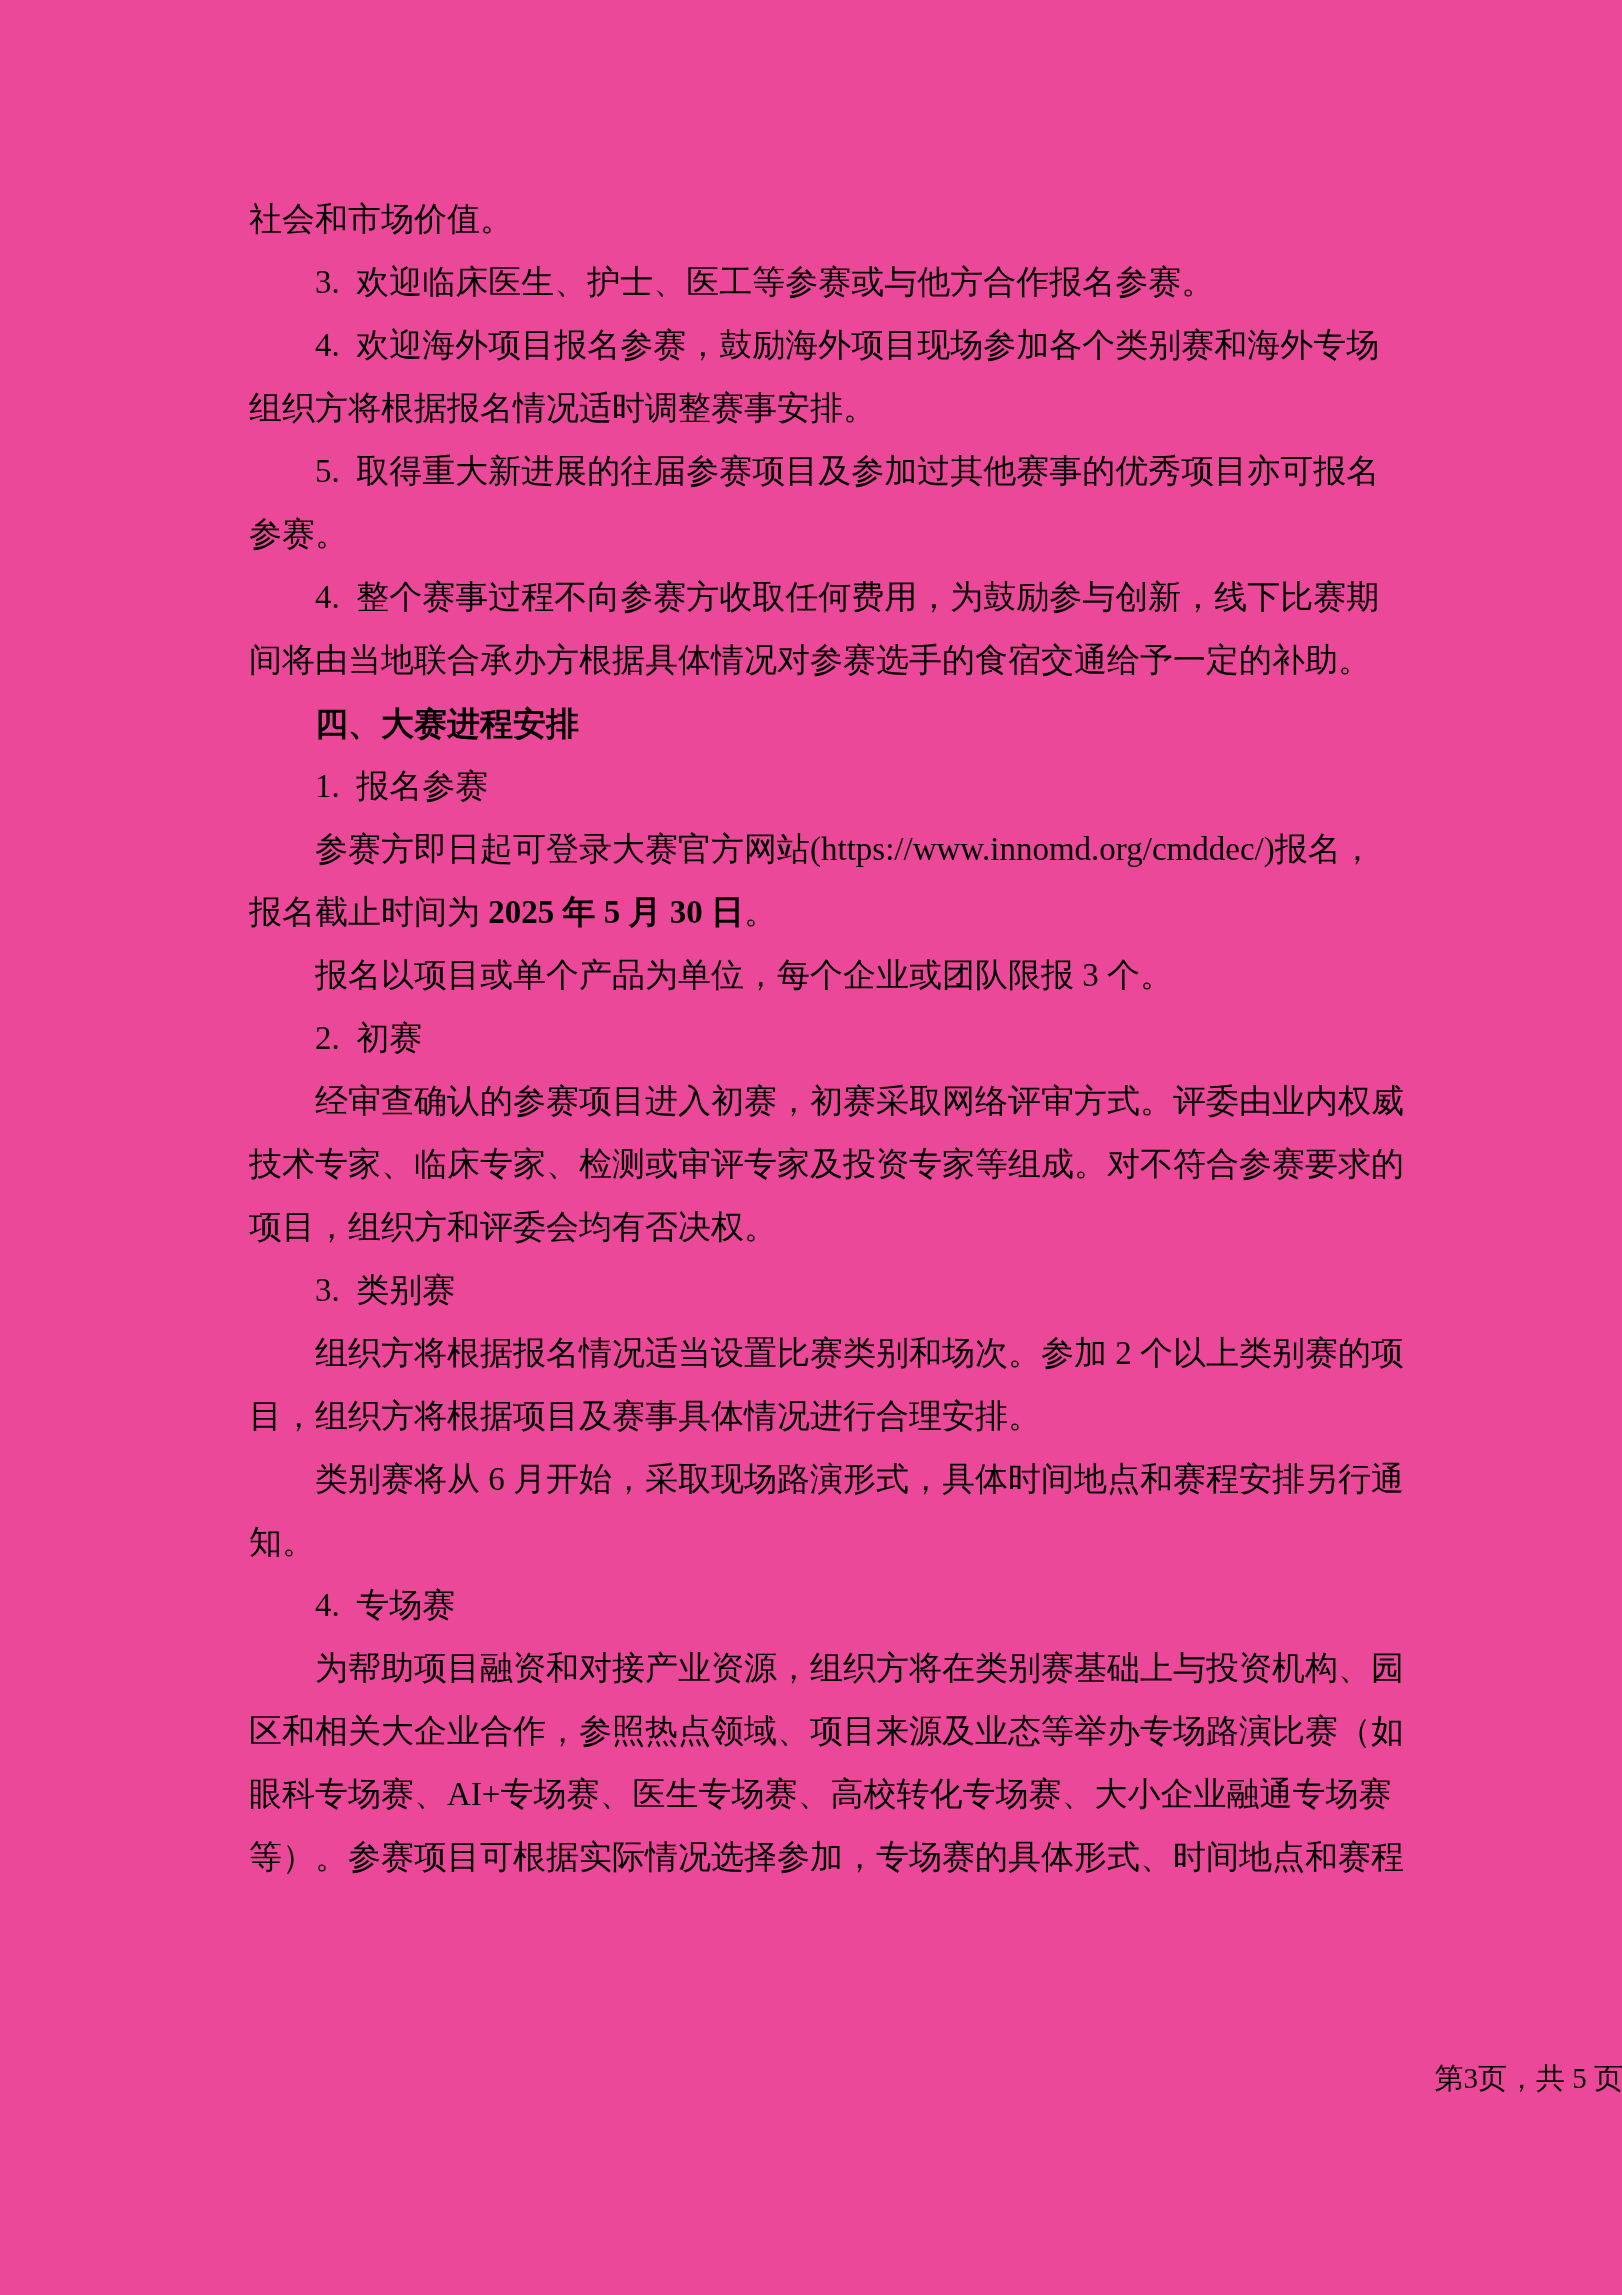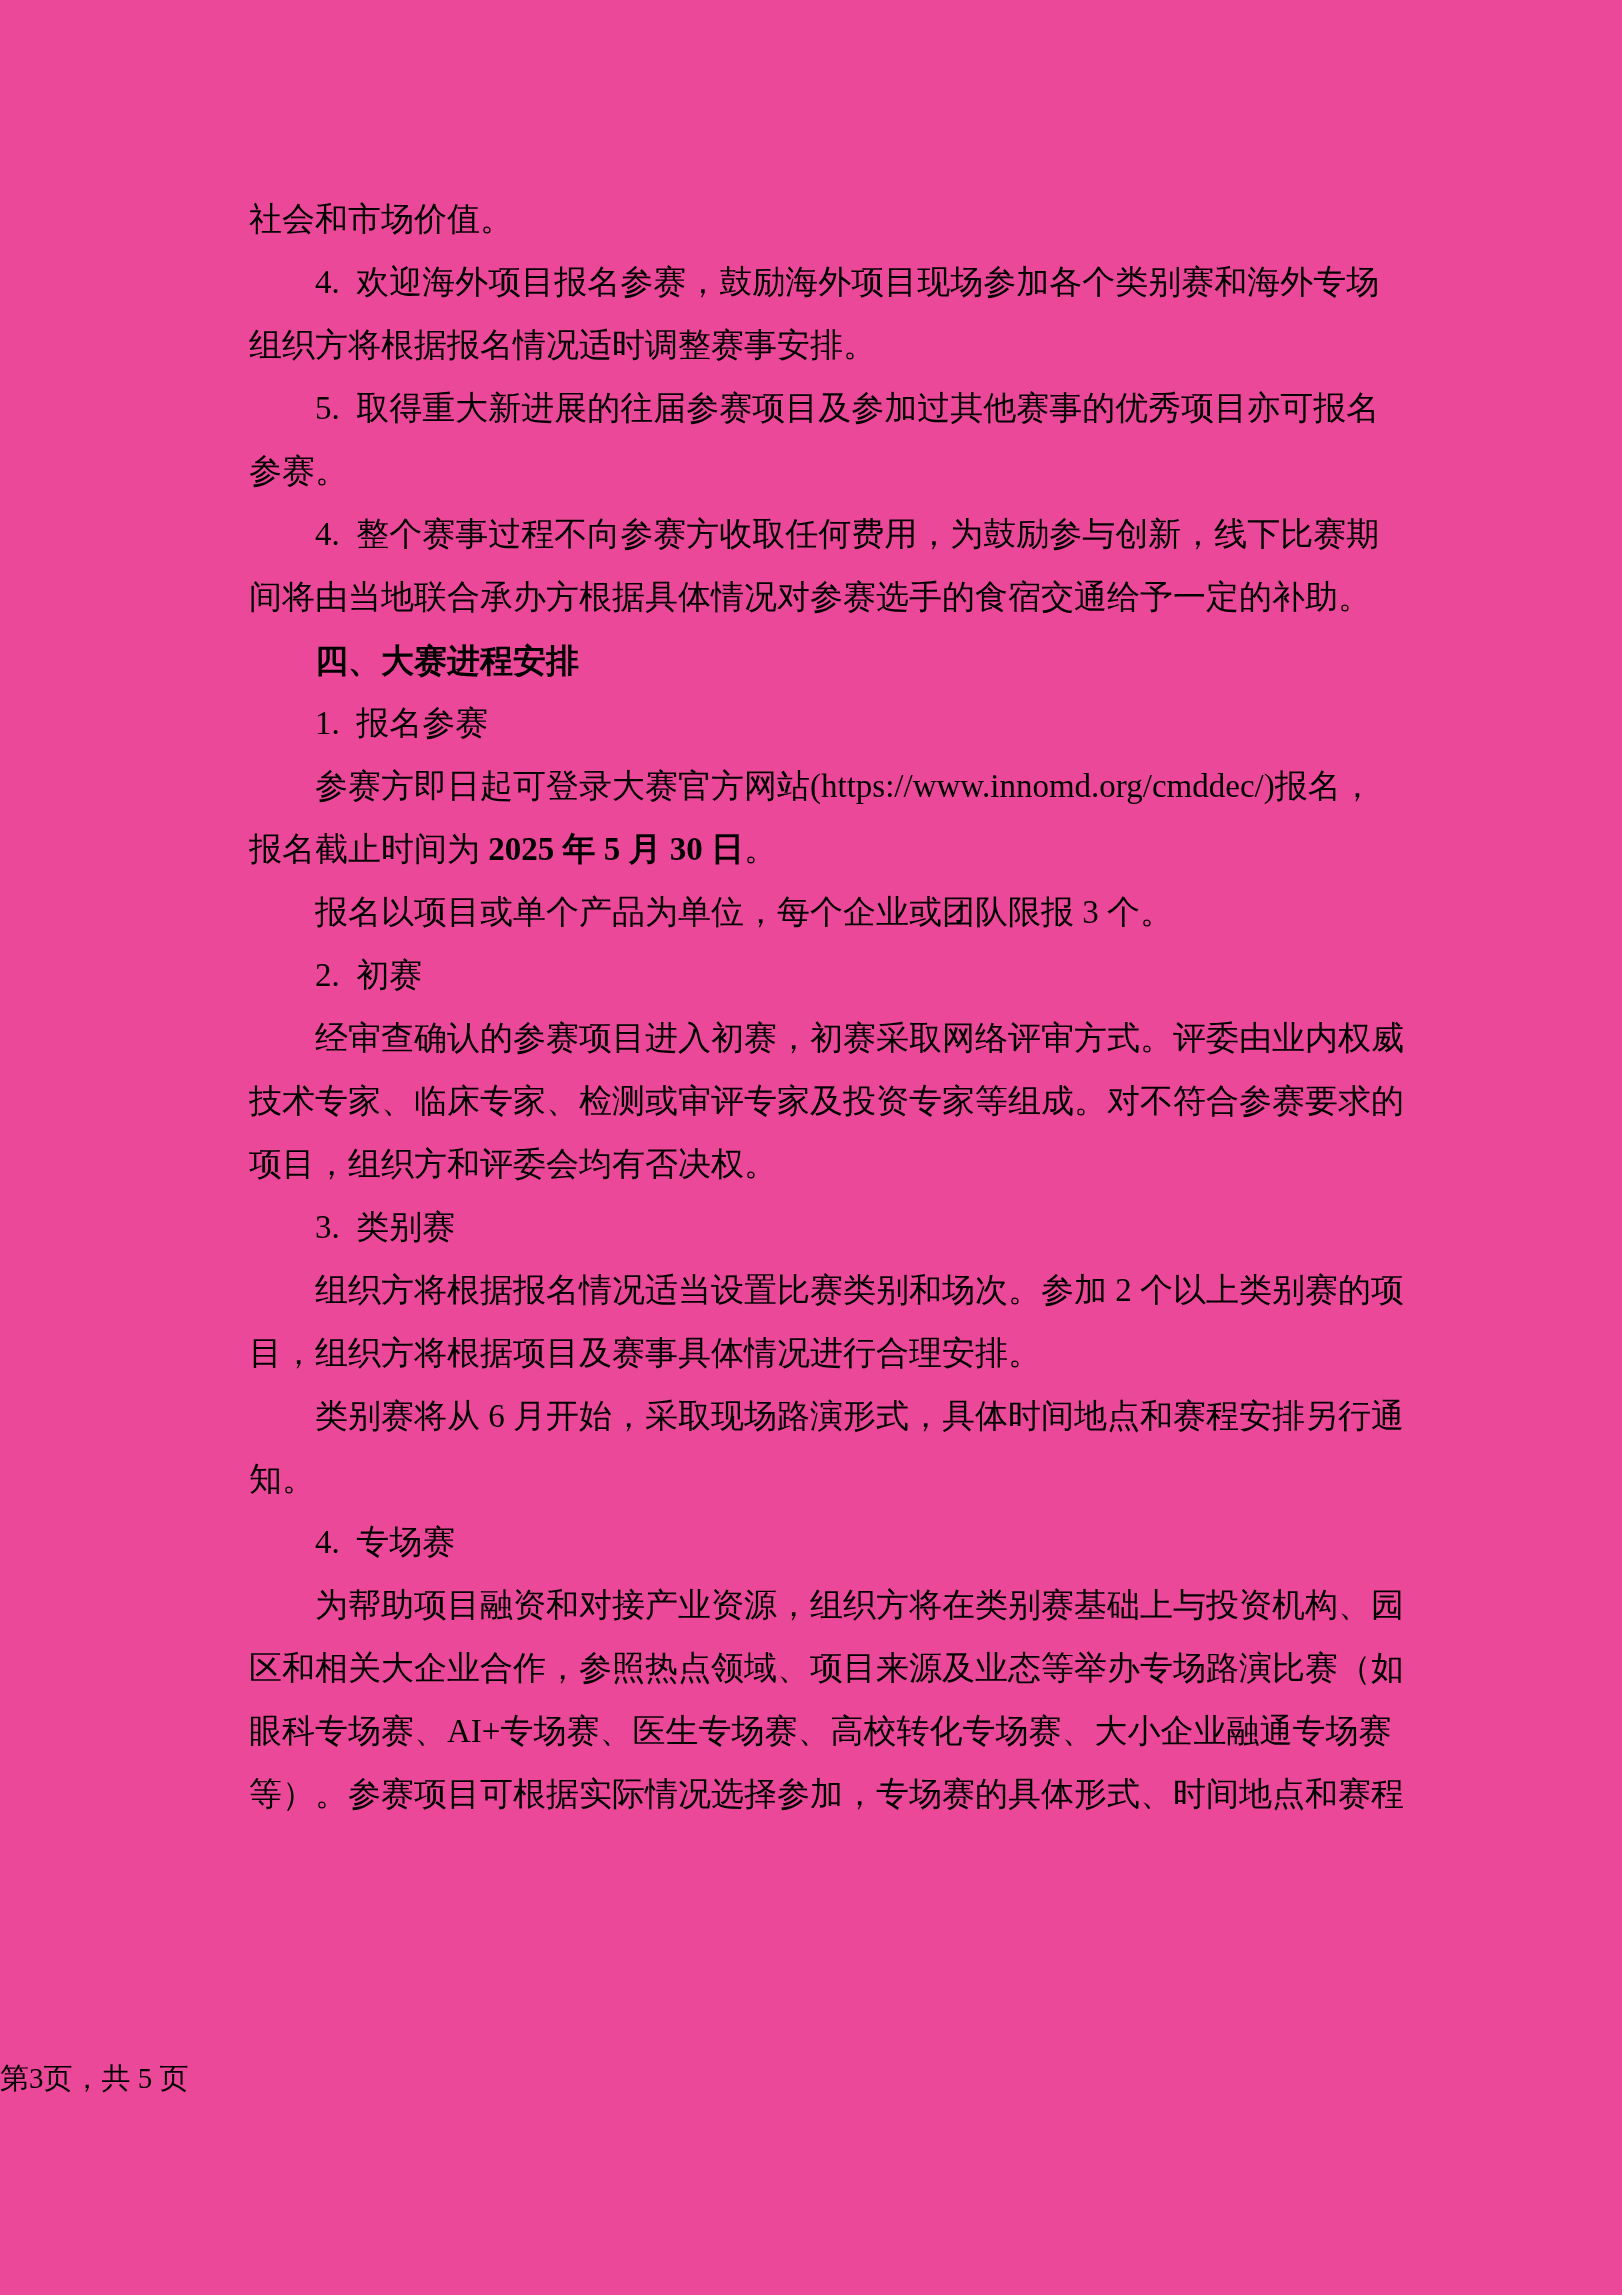--- a/index.html
+++ b/index.html
@@ -38,31 +38,32 @@
   }
   .line b {
     font-weight: bold;
     margin-top: 27px;
   }
   .footer {
     position: absolute;
     left: 0;
     top: 2059px;
     width: 1623px;
-    text-align: left;
+    text-align: right;
     font-size: 29px;
     white-space: pre;
   }
 </style>
 </head>
 <body>
 
 <div class="page">
   <div class="doc" id="doc-body">
       <div class="line cont"><span>社会和市场价值。</span></div>
+      <div class="line first"><span>3.  欢迎临床医生、护士、医工等参赛或与他方合作报名参赛。</span></div>
       <div class="line first"><span>4.  欢迎海外项目报名参赛，鼓励海外项目现场参加各个类别赛和海外专场</span></div>
       <div class="line cont"><span>组织方将根据报名情况适时调整赛事安排。</span></div>
       <div class="line first"><span>5.  取得重大新进展的往届参赛项目及参加过其他赛事的优秀项目亦可报名</span></div>
       <div class="line cont"><span>参赛。</span></div>
       <div class="line first"><span>4.  整个赛事过程不向参赛方收取任何费用，为鼓励参与创新，线下比赛期</span></div>
       <div class="line cont"><span>间将由当地联合承办方根据具体情况对参赛选手的食宿交通给予一定的补助。</span></div>
       <div class="line heading"><span>四、大赛进程安排</span></div>
       <div class="line first"><span>1.  报名参赛</span></div>
       <div class="line first"><span>参赛方即日起可登录大赛官方网站(https://www.innomd.org/cmddec/)报名，</span></div>
       <div class="line cont"><span>报名截止时间为 </span><b>2025 年 5 月 30 日</b><span>。</span></div>

